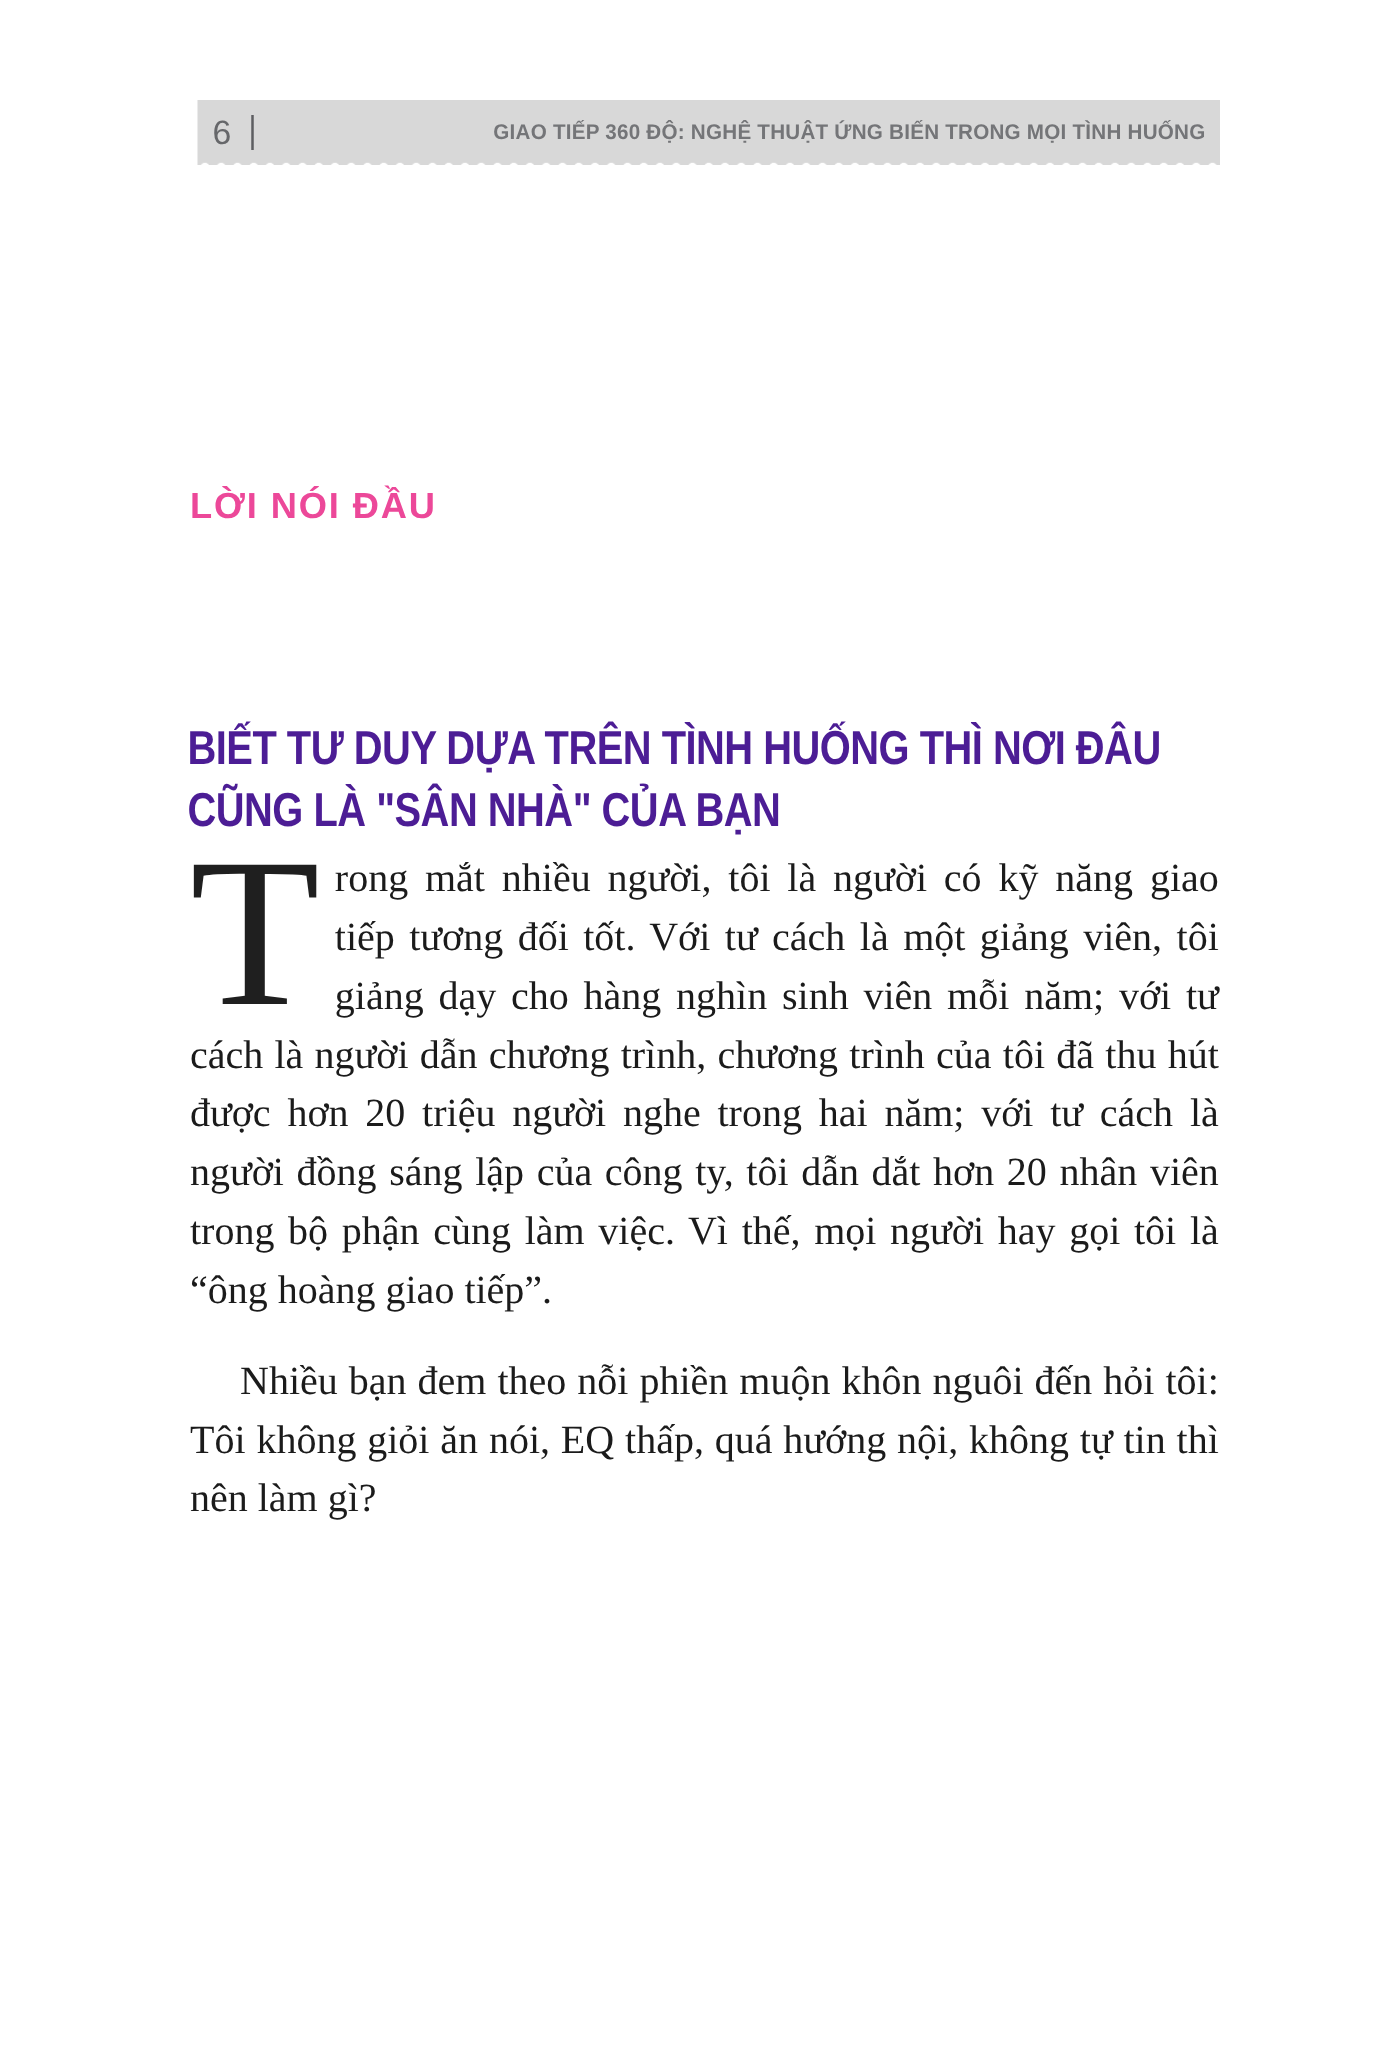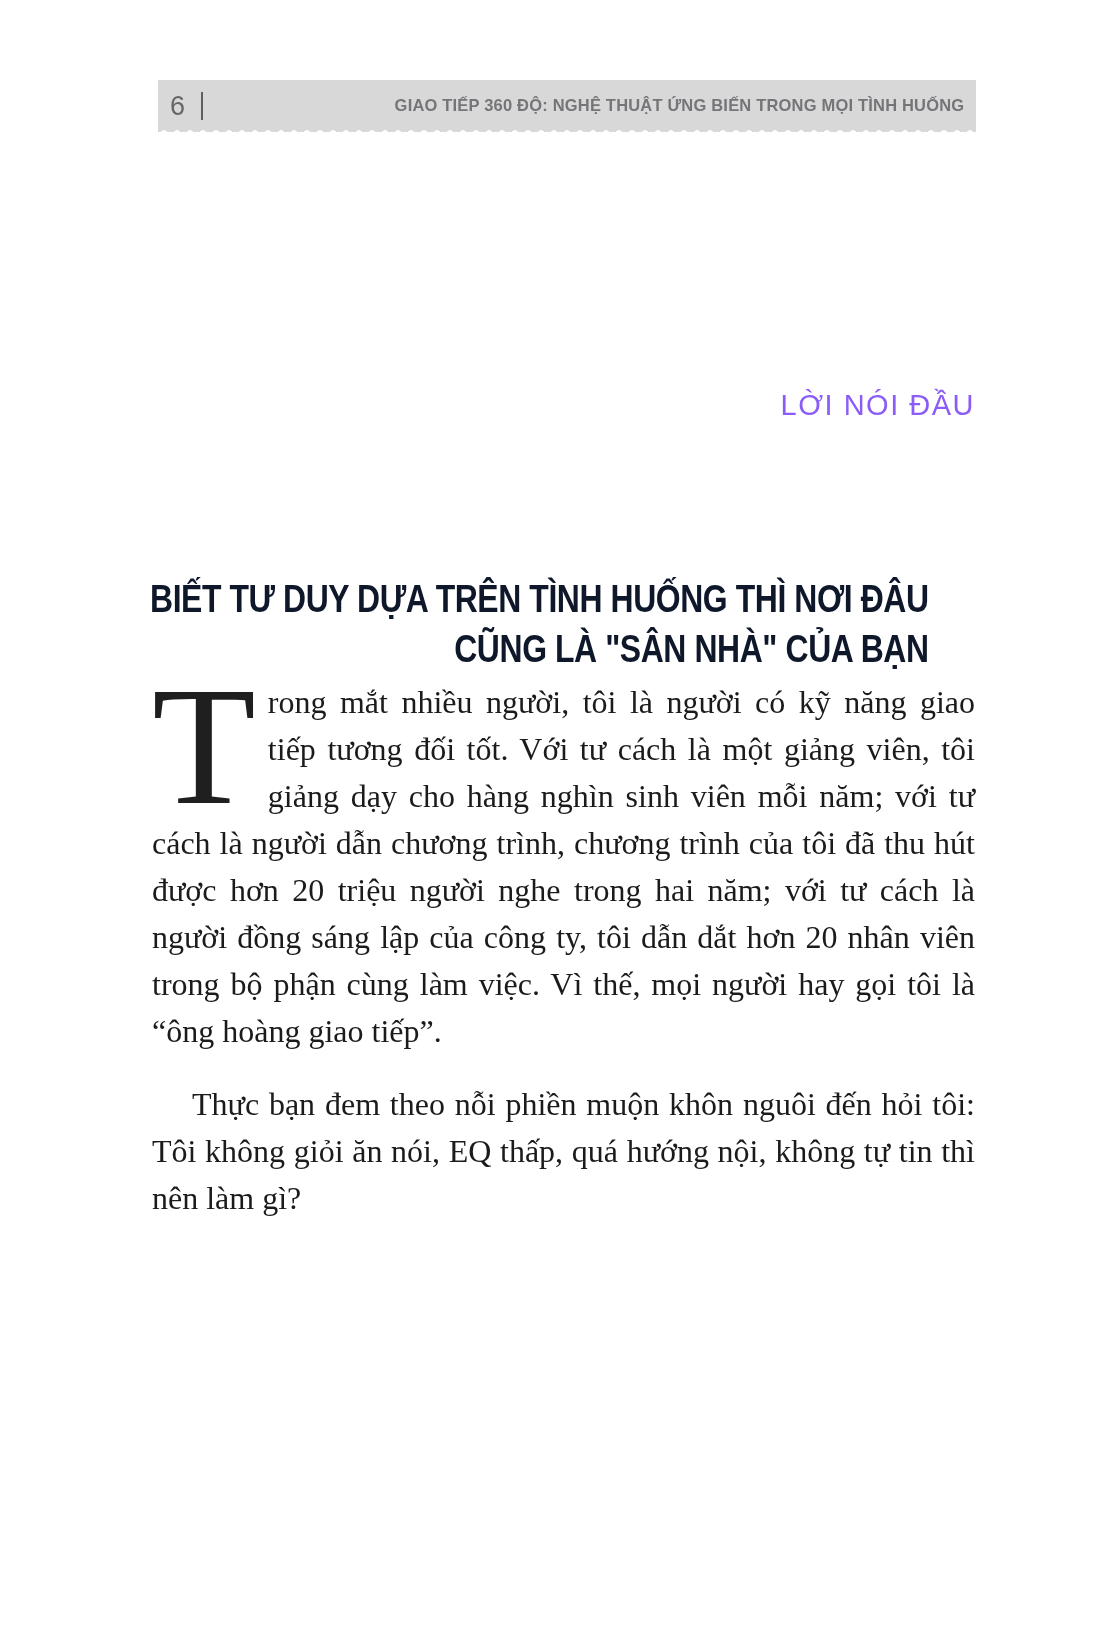--- a/index.html
+++ b/index.html
@@ -33,30 +33,29 @@
   .running-title{
     margin-left:auto;margin-right:12px;
     font-size:17px;font-weight:700;letter-spacing:.2px;color:#747578;
     transform:scaleX(.97);transform-origin:100% 50%;
     white-space:nowrap;
   }
 
   
   .section-label{
     position:absolute;left:152px;top:389px;width:823px;
-    text-align:right;
-    font-size:29px;font-weight:400;letter-spacing:1.5px;color:#8b5cf6;
+    text-align:left;
+    font-size:29px;font-weight:700;letter-spacing:1.5px;color:#ec4899;
   }
 
   
   .chapter-heading{
     position:absolute;left:150px;top:549px;
-    color:#0f172a;font-weight:700;font-size:38px;line-height:50px;
+    color:#4c1d95;font-weight:700;font-size:38px;line-height:50px;
     letter-spacing:-.5px;
-    text-align:right;
   }
   .chapter-heading .h-line{
     display:block;white-space:nowrap;
     transform:scaleX(.84);transform-origin:0 50%;
   }
 
   
   .body-copy{
     position:absolute;left:152px;top:679px;width:823px;
     font-family:"Liberation Serif","DejaVu Serif",serif;
@@ -86,16 +85,16 @@
 
   <div class="section-label">LỜI NÓI ĐẦU</div>
 
   <h1 class="chapter-heading">
     <span class="h-line">BIẾT TƯ DUY DỰA TRÊN TÌNH HUỐNG THÌ NƠI ĐÂU</span>
     <span class="h-line">CŨNG LÀ "SÂN NHÀ" CỦA BẠN</span>
   </h1>
 
   <div class="body-copy">
     <p><span class="drop-cap">T</span><span>rong mắt nhiều người, tôi là người có kỹ năng giao tiếp tương đối tốt. Với tư cách là một giảng viên, tôi giảng dạy cho hàng nghìn sinh viên mỗi năm; với tư cách là người dẫn chương trình, chương trình của tôi đã thu hút được hơn 20 triệu người nghe trong hai năm; với tư cách là người đồng sáng lập của công ty, tôi dẫn dắt hơn 20 nhân viên trong bộ phận cùng làm việc. Vì thế, mọi người hay gọi tôi là “ông hoàng giao tiếp”.</span></p>
-    <p class="indent">Thực bạn đem theo nỗi phiền muộn khôn nguôi đến hỏi tôi: Tôi không giỏi ăn nói, EQ thấp, quá hướng nội, không tự tin thì nên làm gì?</p>
+    <p class="indent">Nhiều bạn đem theo nỗi phiền muộn khôn nguôi đến hỏi tôi: Tôi không giỏi ăn nói, EQ thấp, quá hướng nội, không tự tin thì nên làm gì?</p>
   </div>
 
 </div>
 
 </body></html>

